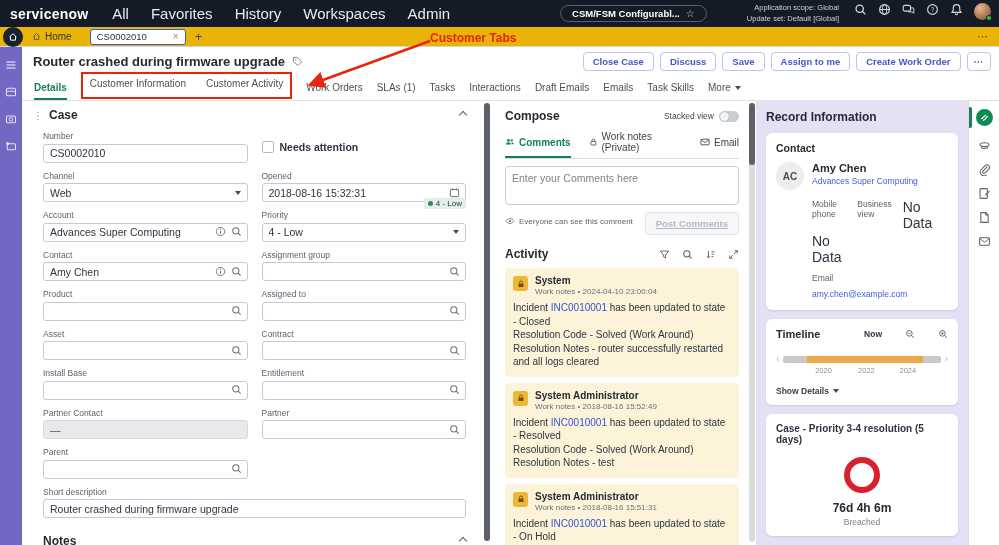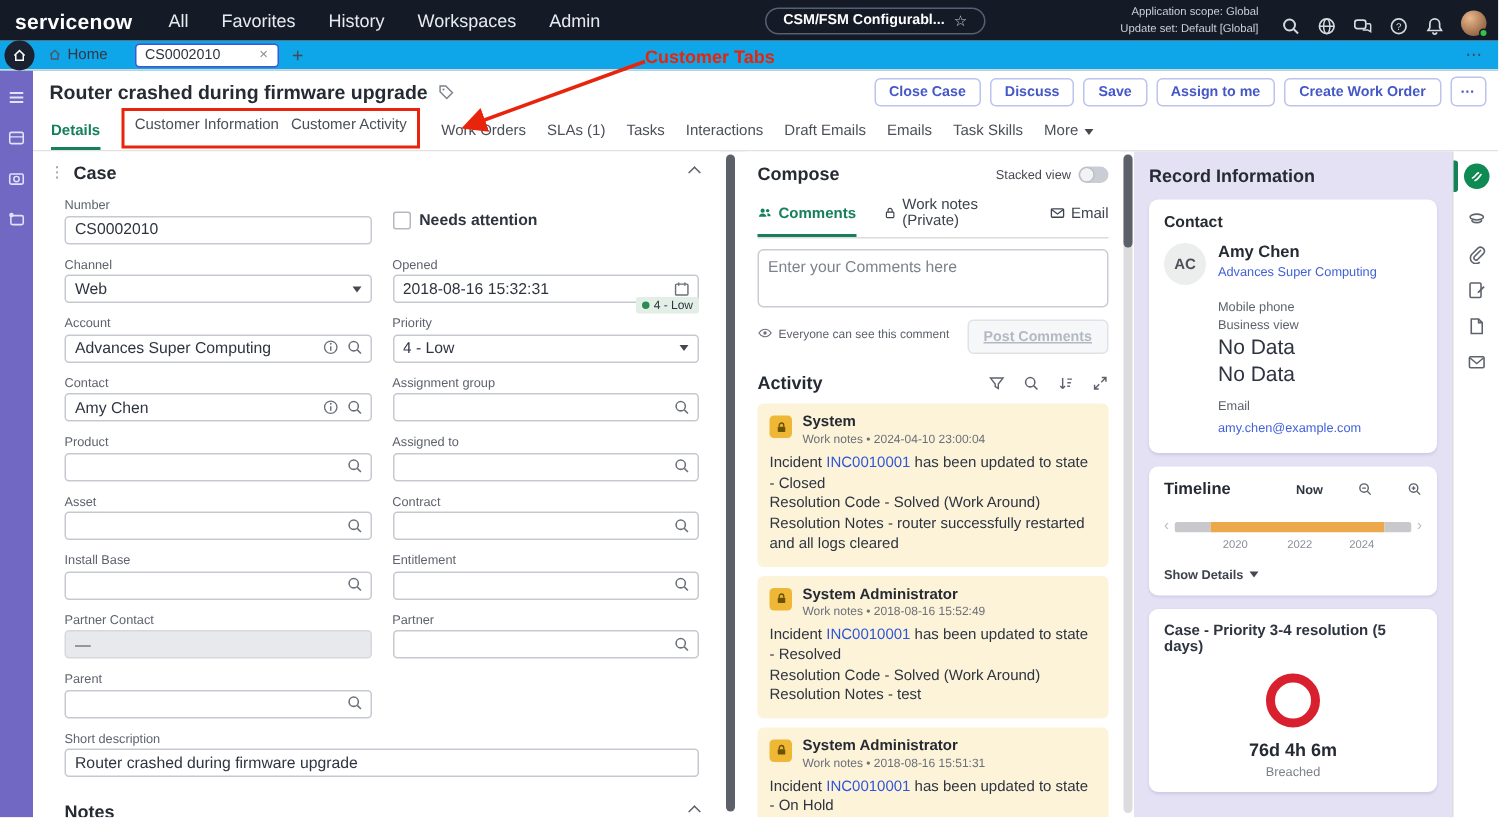--- a/index.html
+++ b/index.html
@@ -3,31 +3,31 @@
 <meta charset="utf-8">
 <style>
   * { box-sizing: border-box; margin: 0; padding: 0; }
   html,body { font-family: "Liberation Sans", sans-serif; }
   .screen { position: relative; width: 999px; height: 545px; background: #fff; overflow: hidden; color: #2e3440; }
 
   
   .topbar { position: absolute; top:0; left:0; right:0; height:27px; background:#141a26; display:flex; align-items:center; padding:0 8px 0 10px; z-index:10; }
   .logo { color:#fff; font-weight:bold; font-size:14px; letter-spacing:.2px; }
   .topnav { display:flex; gap:22px; margin-left:24px; }
-  .topnav span { color:#e8eaf0; font-size:12px; cursor:pointer; }
+  .topnav span { color:#e8eaf0; font-size:15px; cursor:pointer; }
   .app-pill { margin-left:110px; display:flex; align-items:center; gap:6px; border:1px solid #566074; border-radius:11px; padding:2px 11px; color:#fff; font-size:9.5px; font-weight:bold; }
   .app-pill .star { color:#cdd2dc; font-size:10px; font-weight:normal; }
-  .top-right { margin-left:auto; display:flex; align-items:flex-end; gap:11px; }
+  .top-right { margin-left:auto; display:flex; align-items:flex-start; gap:11px; }
   .scope { text-align:right; color:#ccd1db; font-size:7.5px; line-height:1.35; margin-right:4px; }
   .tb-icon { width:13px; height:13px; color:#d6d9e0; display:block; cursor:pointer; }
   .avatar { width:17px; height:17px; border-radius:50%; background:radial-gradient(circle at 35% 30%, #e8b98a, #9a6a4a 70%, #5d4030); position:relative; cursor:pointer; }
   .avatar .dot { position:absolute; right:-1px; bottom:-1px; width:6px; height:6px; border-radius:50%; background:#35c24a; border:1px solid #141a26; }
 
   
-  .tabbar { position:absolute; top:27px; left:0; right:0; height:20px; background:#0ea5e9; border-bottom:1px solid #d7d7d7; display:flex; align-items:center; z-index:9; }
+  .tabbar { position:absolute; top:27px; left:0; right:0; height:20px; background:#eab308; border-bottom:1px solid #d7d7d7; display:flex; align-items:center; z-index:9; }
   .home-circle { width:20px; height:20px; border-radius:50%; background:#1a2130; display:flex; align-items:center; justify-content:center; margin-left:3px; cursor:pointer; z-index:12; }
   .home-circle svg { width:10px; height:10px; color:#fff; }
   .home-crumb { display:flex; align-items:center; gap:4px; margin-left:9px; font-size:10px; color:#33383f; cursor:pointer; }
   .home-crumb svg { width:9px; height:9px; color:#50555e; }
   .rec-tab { margin-left:18px; width:96px; height:16px; background:#fff; border:1px solid #3d56d6; border-radius:3px; display:flex; align-items:center; padding:0 6px; font-size:9.5px; color:#2e3440; cursor:pointer; }
   .rec-tab .x { margin-left:auto; color:#8a8f98; font-size:10px; cursor:pointer; }
   .new-tab { margin-left:9px; color:#44484f; font-size:13px; cursor:pointer; line-height:1; }
   .tab-overflow { position:absolute; right:10px; top:3px; color:#44484f; font-size:11px; letter-spacing:1px; cursor:pointer; }
 
   
@@ -39,21 +39,21 @@
   .rec-title { font-size:13px; font-weight:bold; color:#262b33; }
   .tag-icon { width:11px; height:11px; color:#7b808a; margin-left:7px; }
   .head-btns { margin-left:auto; display:flex; gap:6px; align-items:center; }
   .btn { background:#fff; border:1px solid #bcc3ec; border-radius:4px; color:#4457c6; font-size:9.5px; font-weight:bold; padding:3px 9px; cursor:pointer; font-family:"Liberation Sans",sans-serif; }
   .btn.icon-btn { padding:3px 6px; letter-spacing:1px; }
 
   
   .rec-tabs { position:absolute; top:75px; left:22px; right:0; height:26px; background:#fff; border-bottom:1px solid #e2e2e2; display:flex; align-items:flex-end; gap:14px; padding-left:12px; font-size:10px; color:#4b5058; }
   .rtab { padding-bottom:7px; cursor:pointer; white-space:nowrap; }
   .rtab.active { color:#15805a; font-weight:bold; border-bottom:2px solid #15805a; padding-bottom:5px; }
-  .annot-box { display:flex; gap:8px; align-items:flex-end; border:2px solid #e8250c; padding:4px 7px 1px; margin-bottom:1px; }
+  .annot-box { display:flex; gap:20px; align-items:flex-end; border:2px solid #e8250c; padding:4px 7px 1px; margin-bottom:1px; }
   .rtab-more { display:flex; align-items:center; gap:4px; padding-bottom:7px; cursor:pointer; }
   .caret-down { width:0; height:0; border-left:3.5px solid transparent; border-right:3.5px solid transparent; border-top:4.5px solid #45494f; }
 
   
   .annot-label { position:absolute; left:430px; top:31px; color:#e8250c; font-size:12px; font-weight:bold; z-index:40; }
   .annot-arrow { position:absolute; inset:0; width:999px; height:545px; pointer-events:none; z-index:39; }
 
   
   .form-col { position:absolute; top:101px; left:22px; width:458px; bottom:0; background:#fff; padding:7px 14px 0 11px; overflow:hidden; }
   .sec-head { display:flex; align-items:center; gap:6px; margin-bottom:9px; }
@@ -117,21 +117,21 @@
 
   
   .right-panel { position:absolute; top:101px; left:756px; width:212px; bottom:0; background:#e4e1f5; padding:9px 10px; overflow:hidden; }
   .rp-title { font-size:12px; font-weight:bold; color:#262b33; margin-bottom:9px; }
   .rp-card { background:#fff; border-radius:6px; box-shadow:0 1px 2px rgba(40,40,80,.12); padding:9px 10px; margin-bottom:9px; }
   .cc-title { font-size:10.5px; font-weight:bold; color:#262b33; margin-bottom:8px; }
   .cc-top { display:flex; gap:8px; align-items:flex-start; }
   .cc-avatar { width:28px; height:28px; border-radius:50%; background:#eceded; color:#4b5058; font-size:10px; font-weight:bold; display:flex; align-items:center; justify-content:center; }
   .cc-name { font-size:11px; font-weight:bold; color:#262b33; }
   .cc-company { font-size:8.5px; color:#4060d8; margin-top:2px; cursor:pointer; }
-  .cc-grid { display:grid; grid-template-columns:1fr; margin-top:9px; row-gap:2px; padding-left:36px; }
+  .cc-grid { display:grid; grid-template-columns:1fr 1fr 1fr; margin-top:9px; row-gap:2px; padding-left:36px; }
   .cc-grid .lbl, .cc-email .lbl { font-size:8.5px; color:#5d626c; }
   .cc-grid .val { font-size:14px; font-weight:normal; color:#2e3440; }
   .cc-email { margin-top:8px; padding-left:36px; }
   .cc-email a { font-size:8.5px; color:#4060d8; text-decoration:none; cursor:pointer; }
   .tl-head { display:flex; align-items:center; gap:23px; }
   .tl-title { font-size:11px; font-weight:bold; color:#262b33; }
   .tl-now { margin-left:auto; font-size:8.5px; font-weight:bold; color:#2e3440; cursor:pointer; }
   .tl-zoom { width:10px; height:10px; color:#5d626c; cursor:pointer; }
   .tl-bar-row { display:flex; align-items:center; gap:4px; margin-top:14px; }
   .tl-chev { color:#b8bcc6; font-size:10px; cursor:pointer; line-height:1; }

